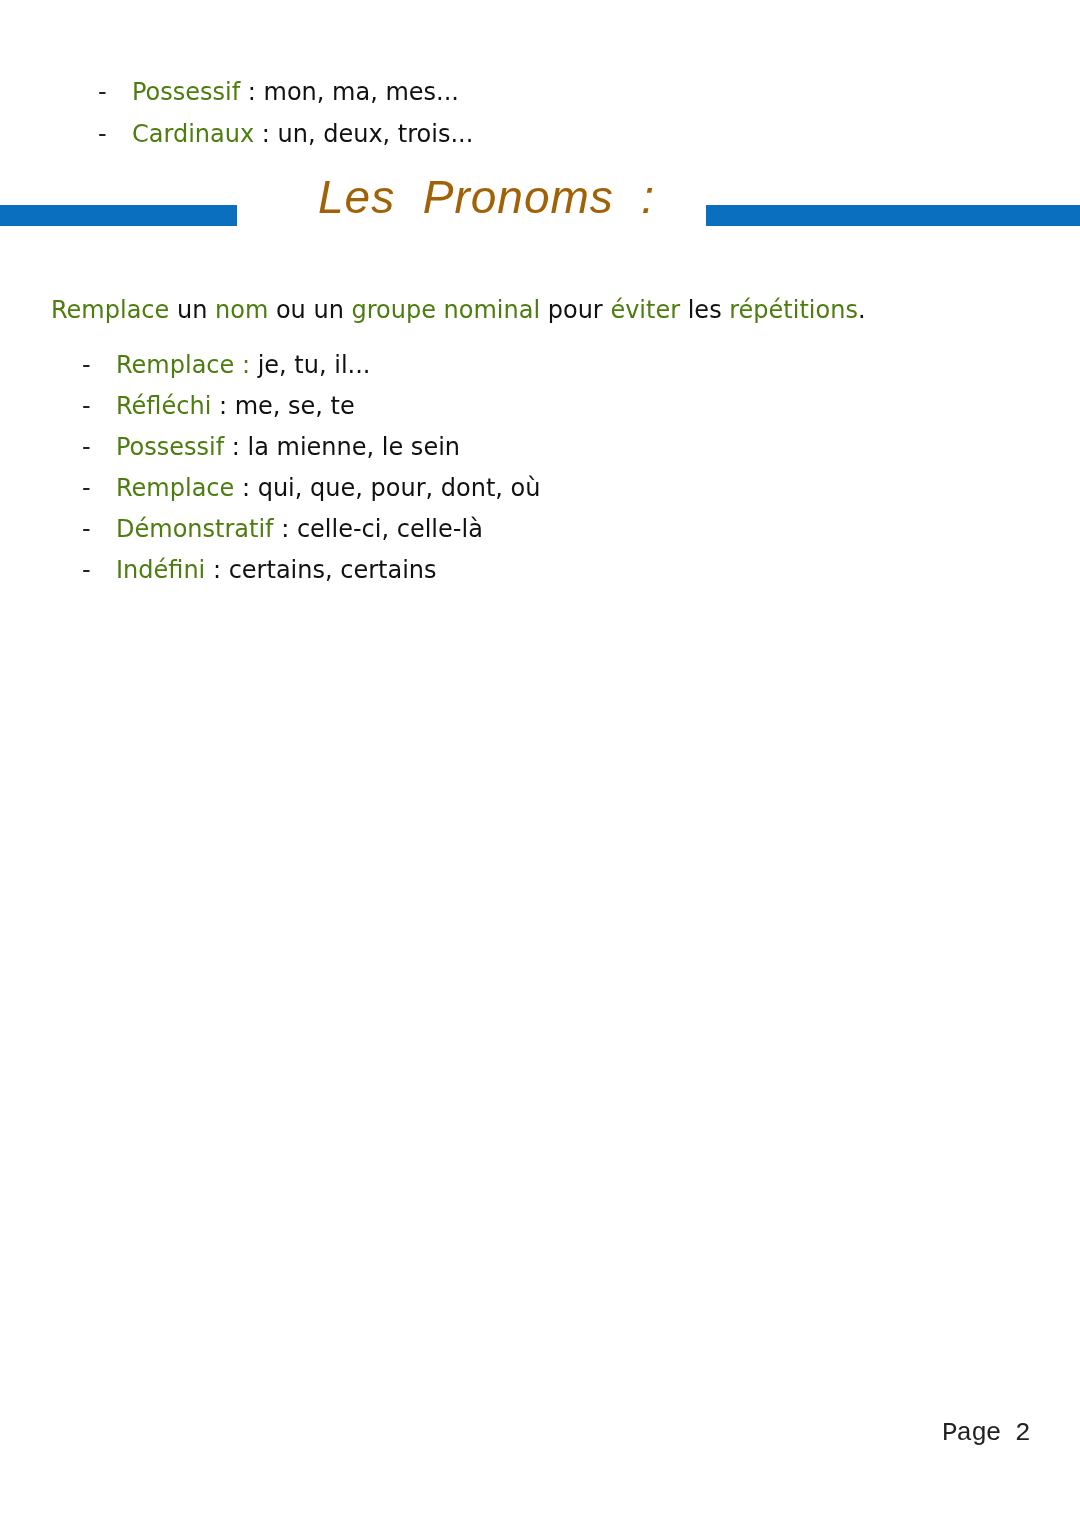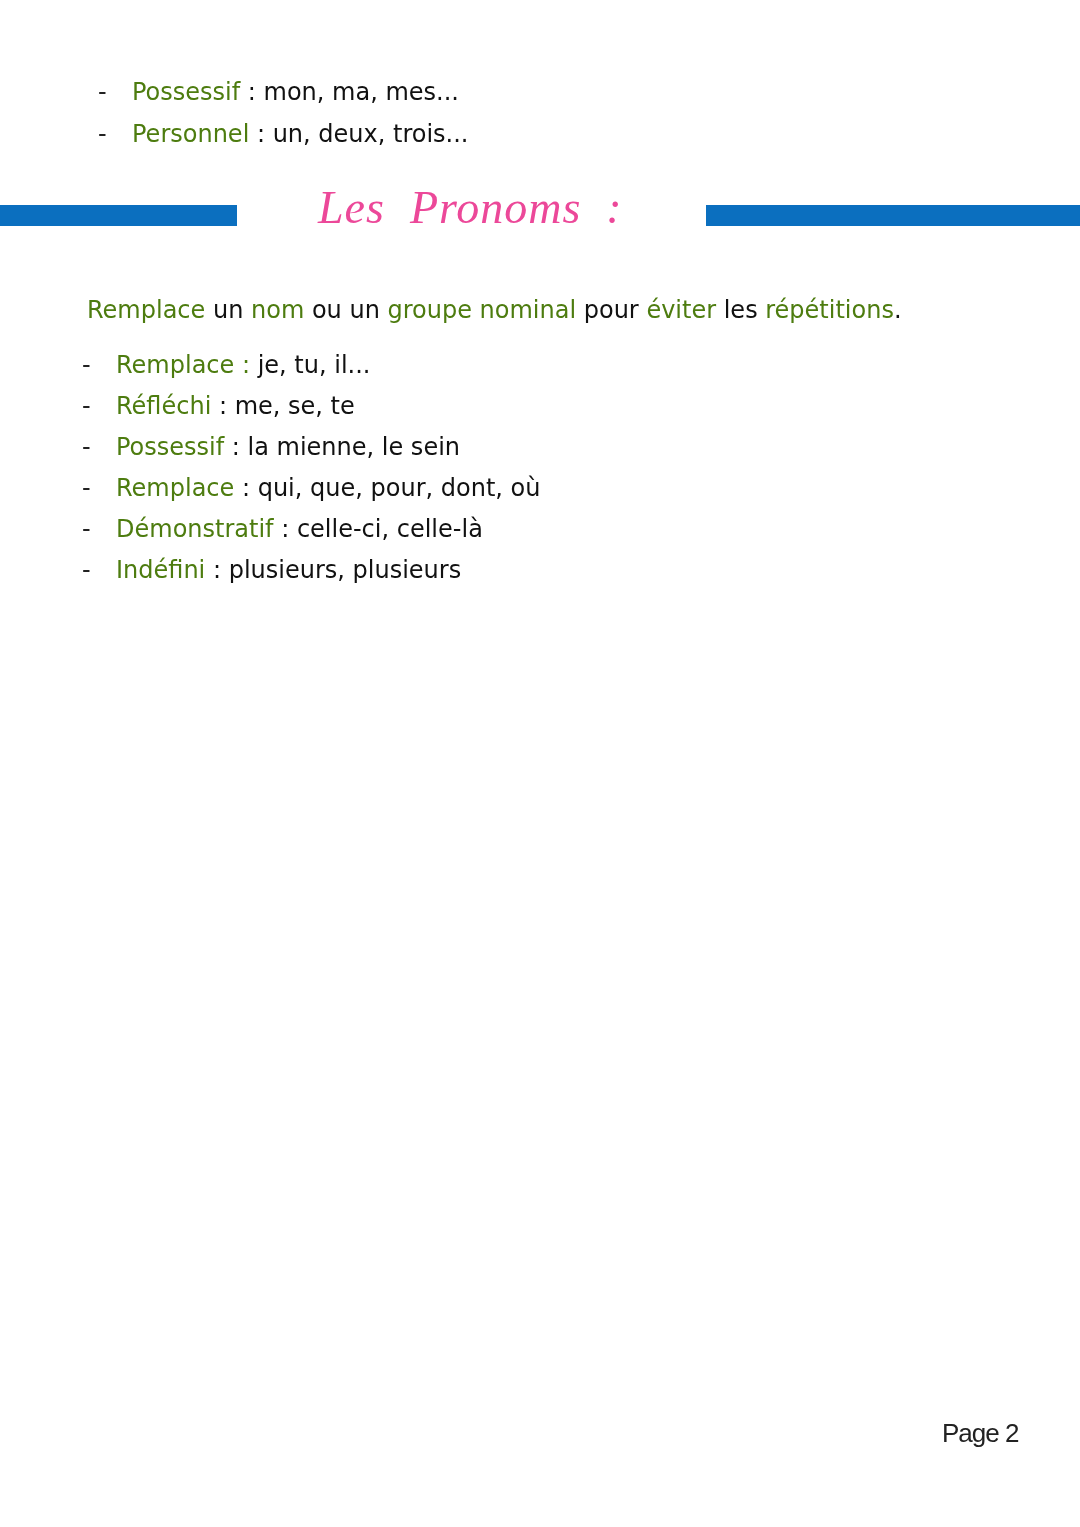--- a/index.html
+++ b/index.html
@@ -13,40 +13,40 @@
     .item-text { position: absolute; left: 34px; top: 0; }
     .blue { color: #4d7c0f; }
     .black { color: #111; }
     .top-list { left: 98px; top: 71px; }
     .top-list li { height: 42px; line-height: 42px; }
     .pron-list { left: 82px; top: 345px; }
     .bar { position: absolute; background: #0b6fbf; height: 21px; top: 205px; }
     .bar-left { left: 0; width: 237px; }
     .bar-right { left: 706px; width: 374px; }
     .heading {
-      position: absolute; left: 318px; top: 181px; font-family: Liberation Serif, serif;
-      font-style: italic; font-size: 46px; color: #ec4899; letter-spacing: 1px; white-space: pre;
+      position: absolute; left: 318px; top: 170px; font-family: Liberation Sans, sans-serif;
+      font-style: italic; font-size: 46px; color: #a16207; letter-spacing: 1px; white-space: pre;
     }
-    .intro { position: absolute; left: 51px; top: 292px; font-size: 24px; line-height: 36px; white-space: pre; margin-left: 36px; }
+    .intro { position: absolute; left: 51px; top: 292px; font-size: 24px; line-height: 36px; white-space: pre; }
     .page-num {
-      position: absolute; left: 942px; top: 1418px; font-family: Liberation Sans, sans-serif;
+      position: absolute; left: 942px; top: 1418px; font-family: Liberation Mono, monospace;
       font-size: 26px; color: #222; letter-spacing: -1px;
     }
   </style>
 </head>
 <body>
 
 <ul class="list top-list">
   <li>
     <span class="dash">-</span>
     <span class="item-text"><span class="blue">Possessif</span><span class="black"> : </span><span class="black">mon, ma, mes...</span></span>
   </li>
   <li>
     <span class="dash">-</span>
-    <span class="item-text"><span class="blue">Personnel</span><span class="black"> : </span><span class="black">un, deux, trois...</span></span>
+    <span class="item-text"><span class="blue">Cardinaux</span><span class="black"> : </span><span class="black">un, deux, trois...</span></span>
   </li>
 </ul>
 
 <div class="bar bar-left"></div>
 <div class="heading">Les  Pronoms  :</div>
 <div class="bar bar-right"></div>
 
 <div class="intro"><span class="blue">Remplace</span><span class="black"> un </span><span class="blue">nom</span><span class="black"> ou un </span><span class="blue">groupe nominal</span><span class="black"> pour </span><span class="blue">éviter</span><span class="black"> les </span><span class="blue">répétitions</span><span class="black">.</span></div>
 
 <ul class="list pron-list">
@@ -65,17 +65,17 @@
   <li>
     <span class="dash">-</span>
     <span class="item-text"><span class="blue">Remplace</span><span class="black"> : </span><span class="black">qui, que, pour, dont, où</span></span>
   </li>
   <li>
     <span class="dash">-</span>
     <span class="item-text"><span class="blue">Démonstratif</span><span class="black"> : </span><span class="black">celle-ci, celle-là</span></span>
   </li>
   <li>
     <span class="dash">-</span>
-    <span class="item-text"><span class="blue">Indéfini</span><span class="black"> : </span><span class="black">plusieurs, plusieurs</span></span>
+    <span class="item-text"><span class="blue">Indéfini</span><span class="black"> : </span><span class="black">certains, certains</span></span>
   </li>
 </ul>
 
 <div class="page-num">Page 2</div>
 
 </body></html>

